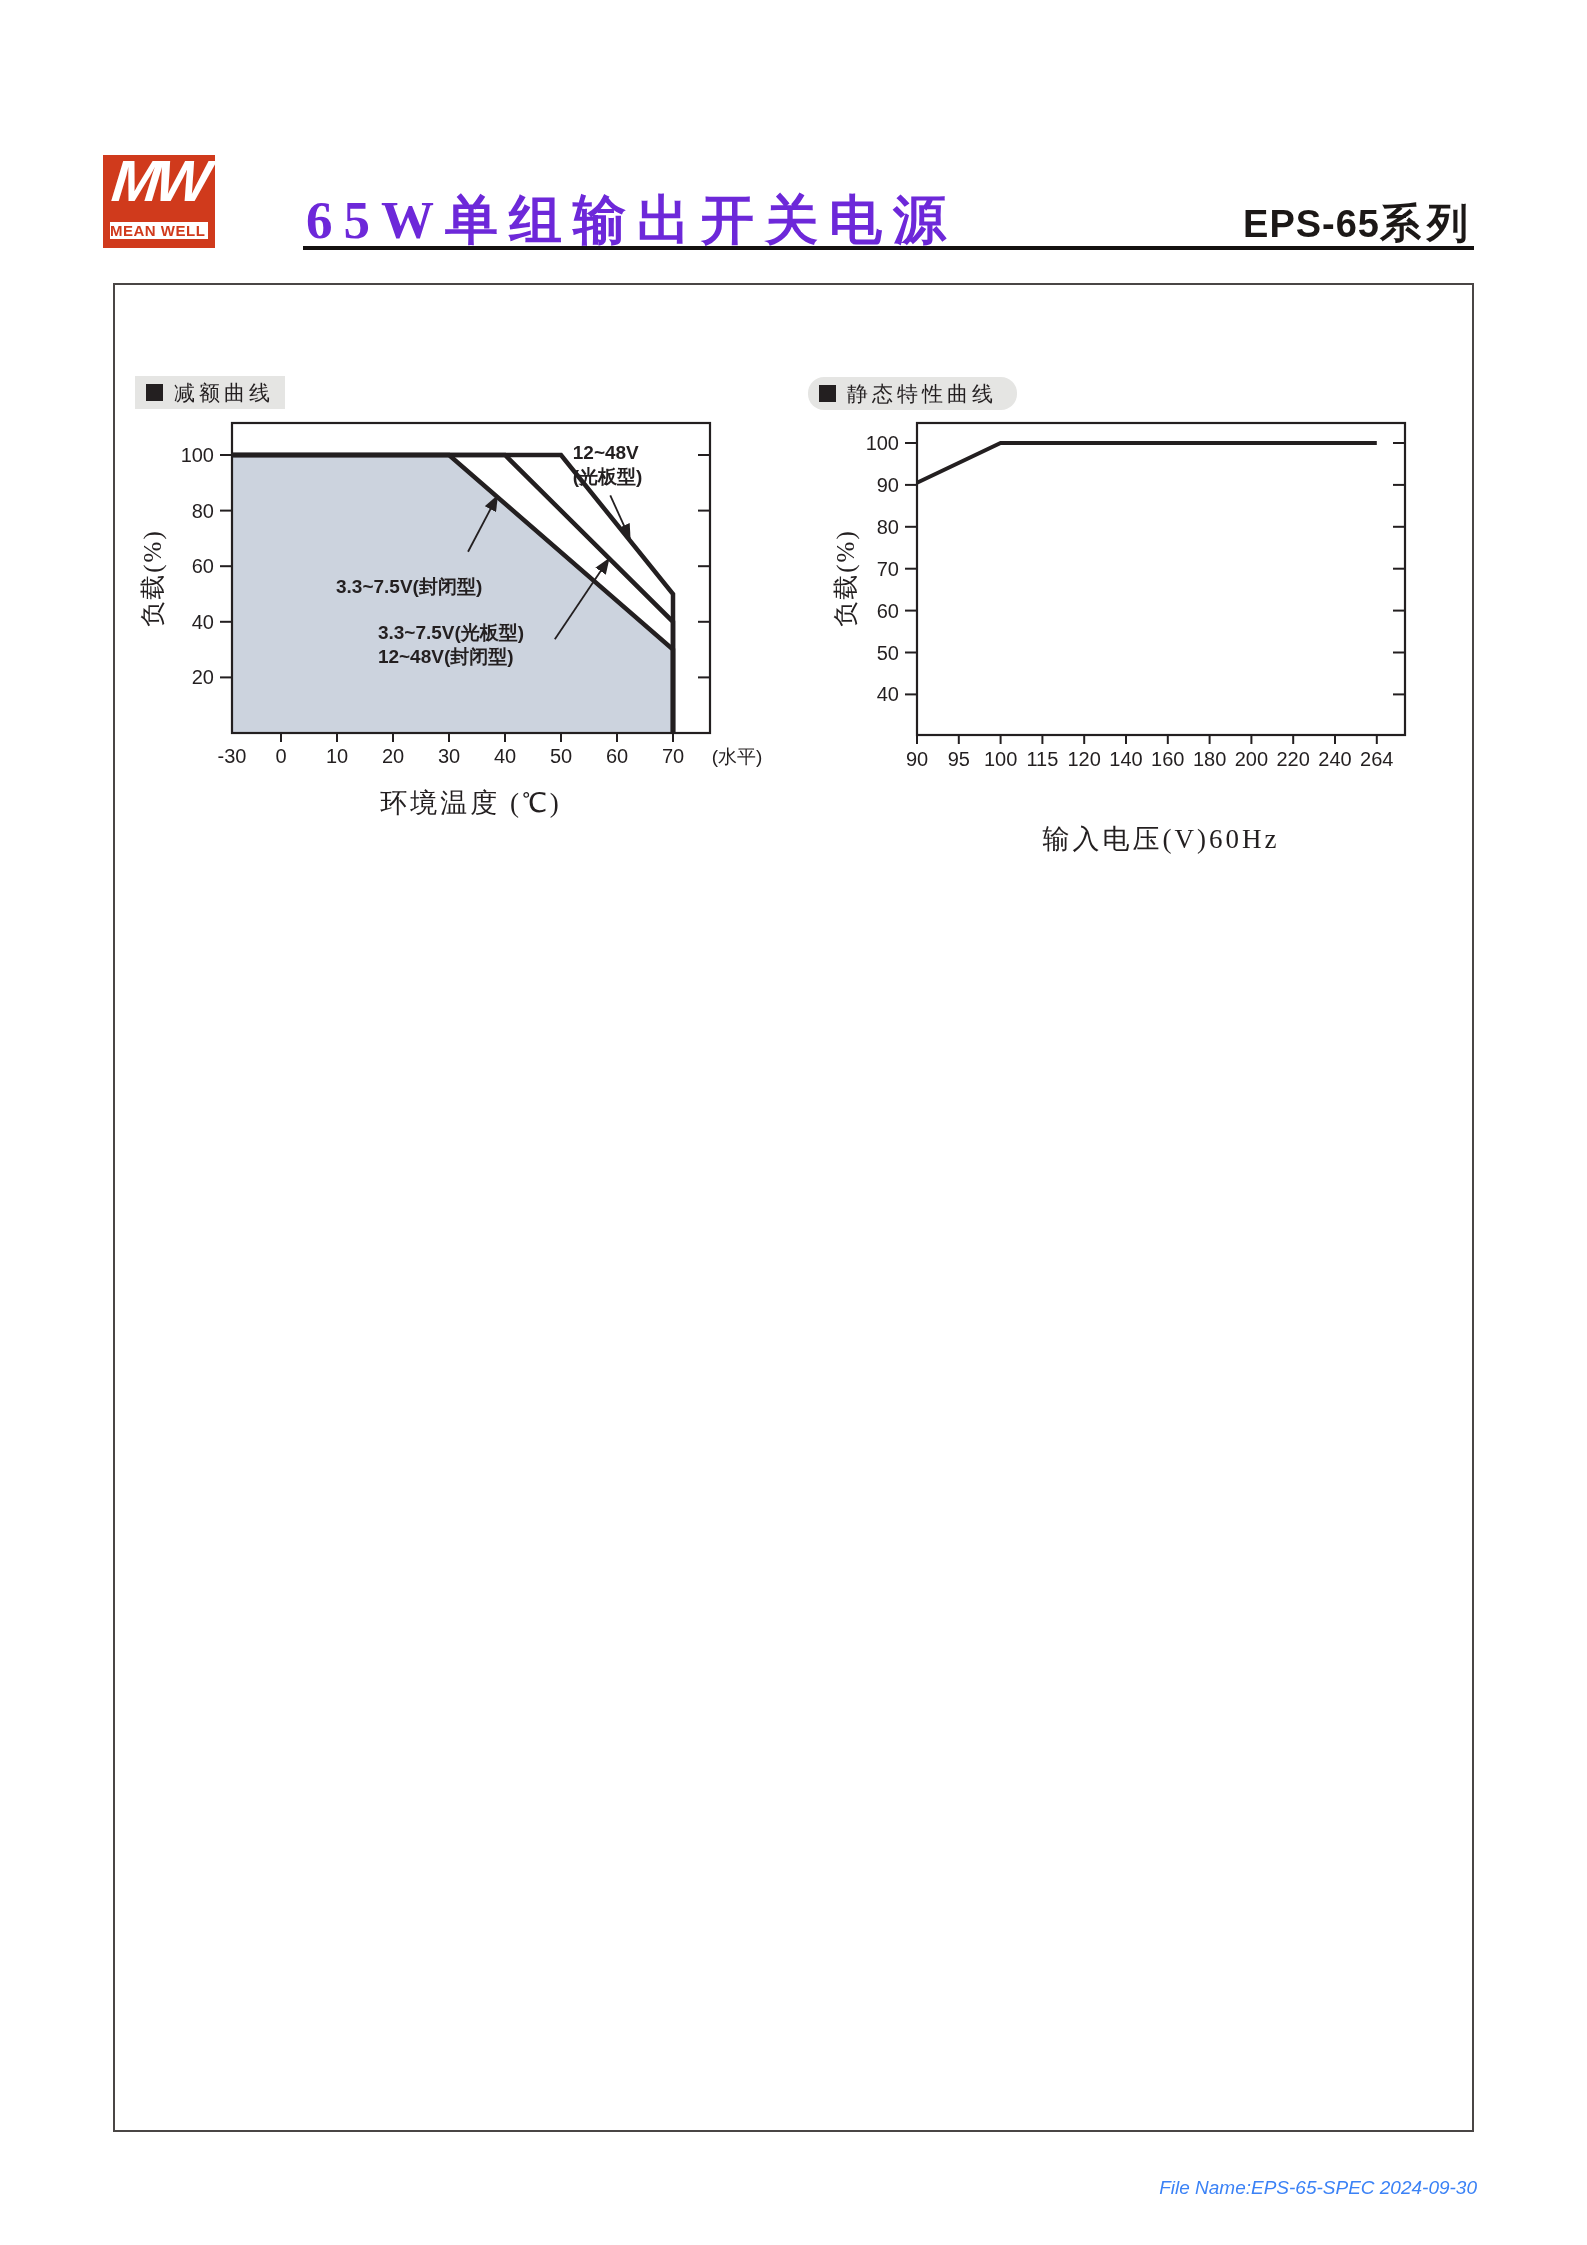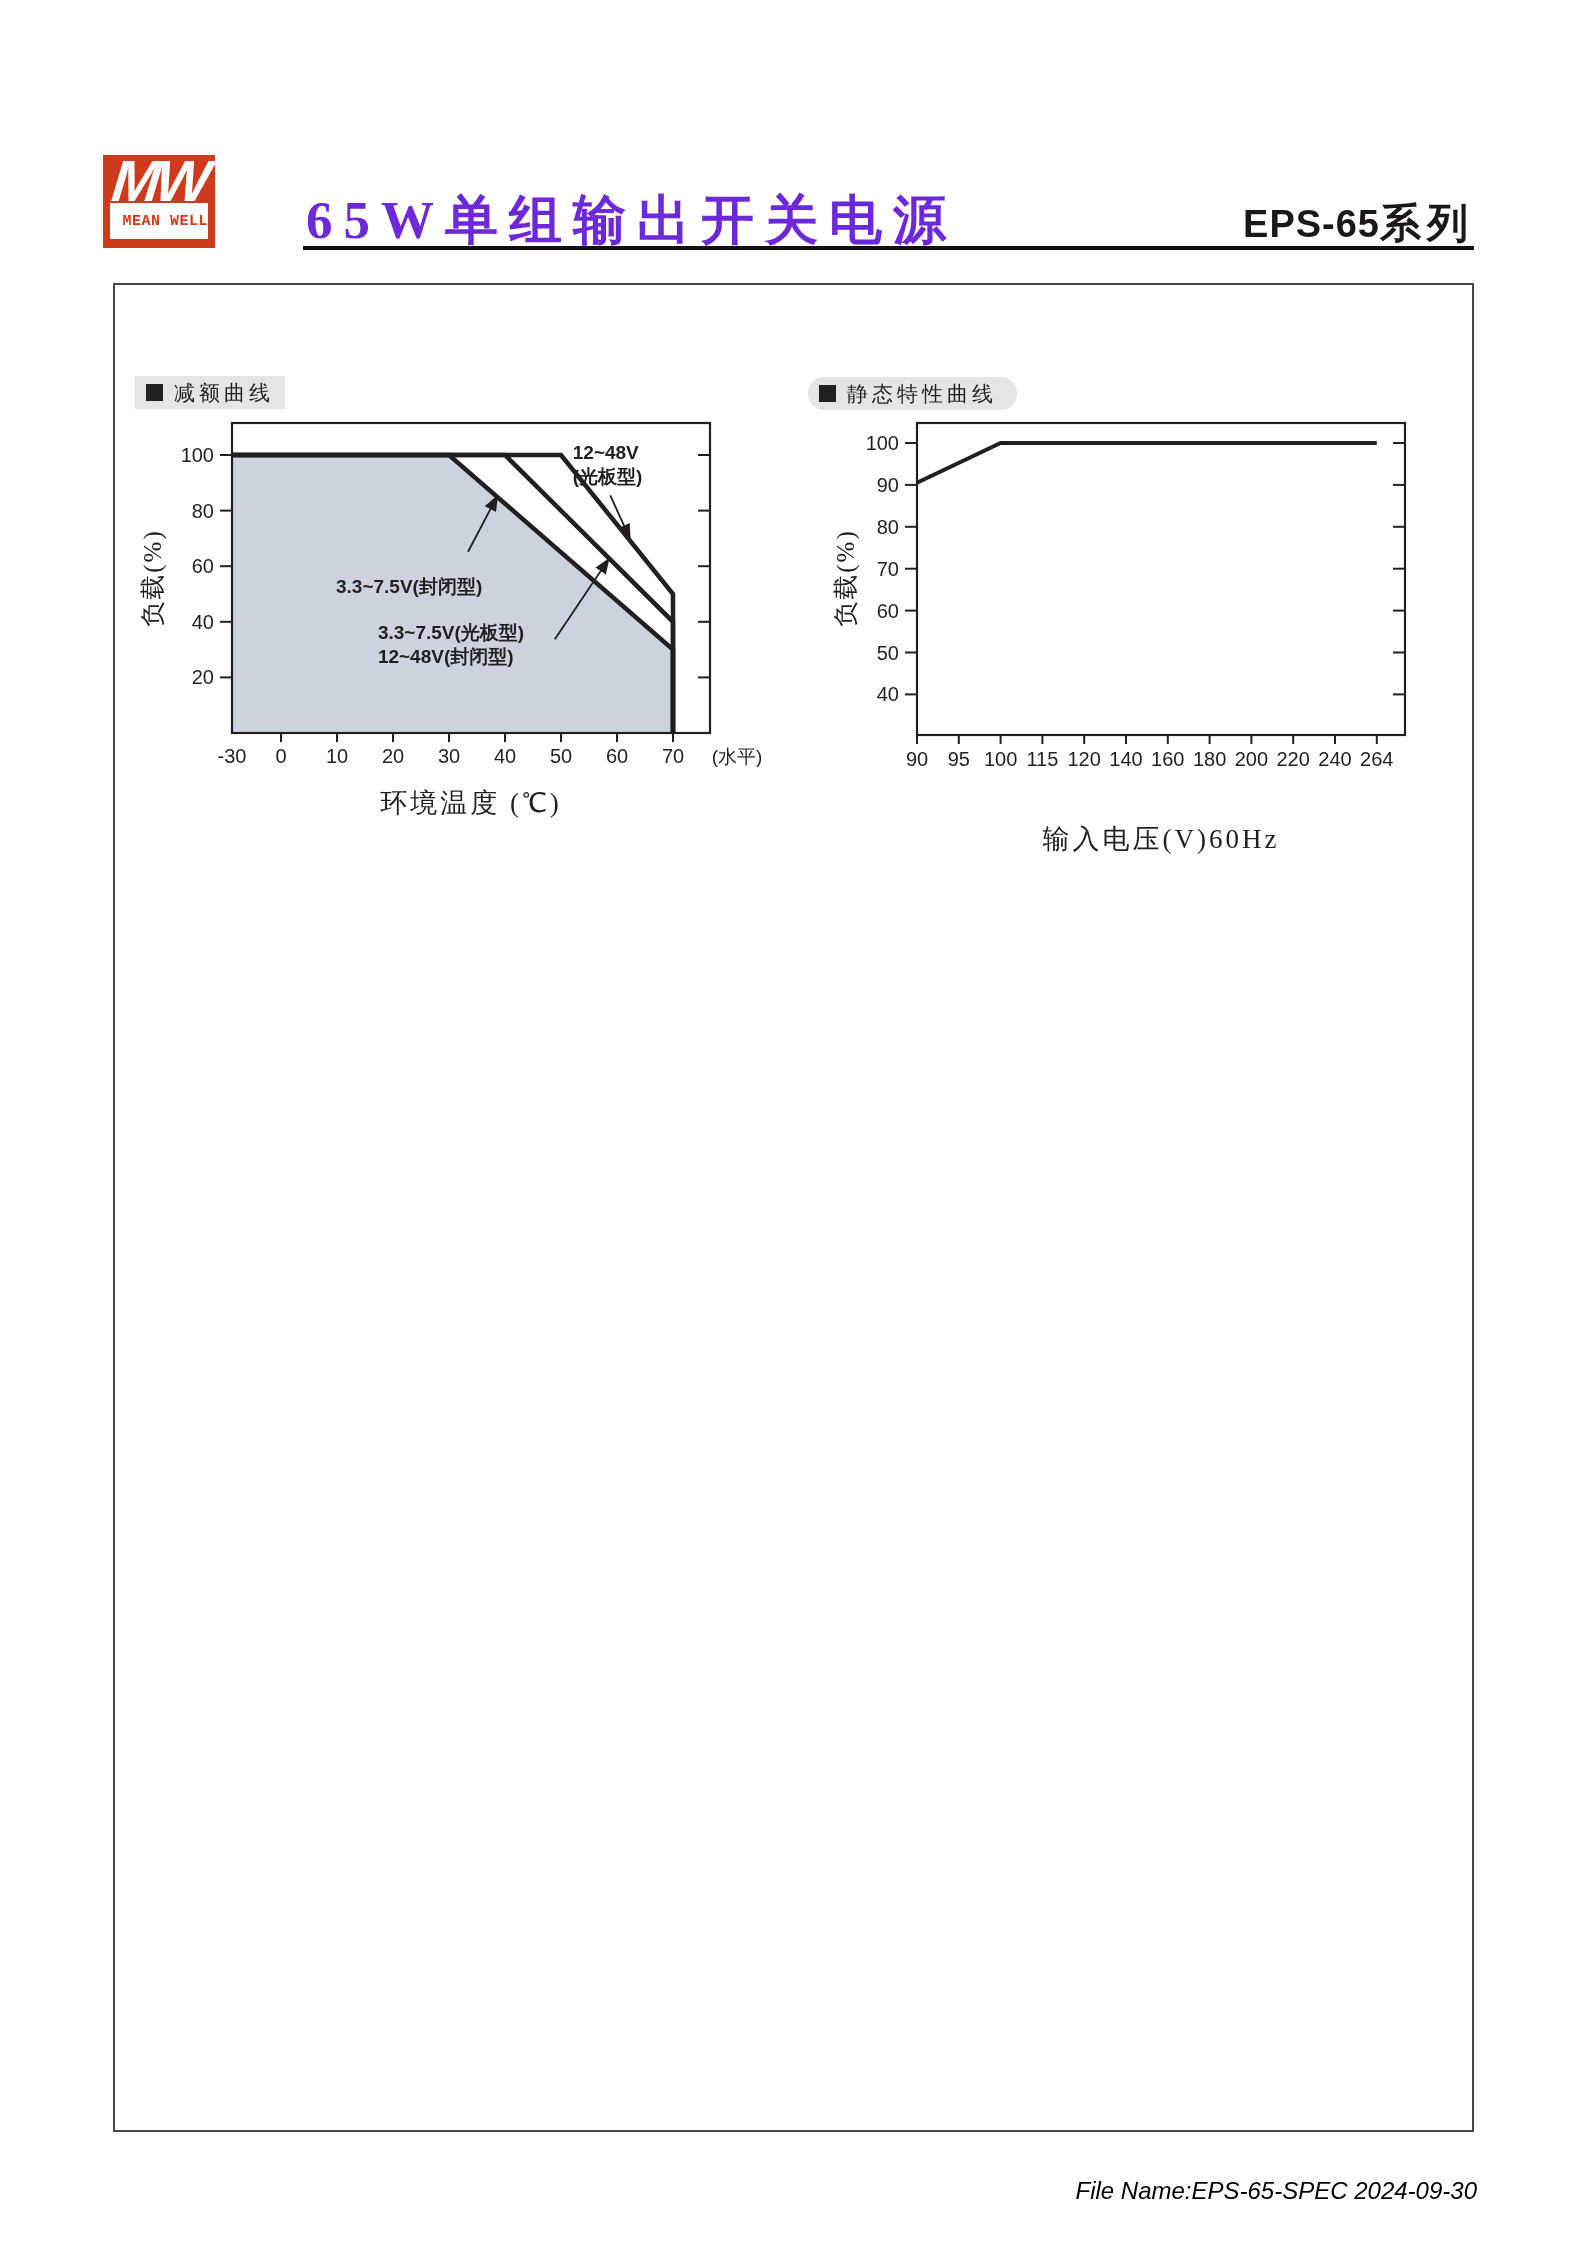--- a/index.html
+++ b/index.html
@@ -6,22 +6,22 @@
   .page {
     position:relative; width:1587px; height:2245px; background:#ffffff;
     font-family:"Liberation Sans", sans-serif; color:#231f20; overflow:hidden;
   }
   
   .logo { position:absolute; left:103px; top:155px; width:112px; height:93px;
           background:#d03a1c; overflow:hidden; }
   .logo-mark { position:absolute; left:0; right:0; top:-8px; text-align:center;
                color:#ffffff; font-weight:bold; font-style:italic; font-size:58px;
                letter-spacing:-5px; transform:skewX(-6deg); }
-  .logo-band { position:absolute; left:7px; right:7px; bottom:9px; height:36px;
-               background:#ffffff; display:flex; align-items:center; justify-content:flex-end;font-family:Liberation Mono, monospace; }
+  .logo-band { position:absolute; left:7px; right:7px; bottom:9px; height:17px;
+               background:#ffffff; display:flex; align-items:center; justify-content:flex-start; }
   .logo-brand { color:#d03a1c; font-weight:bold; font-size:15px; letter-spacing:0.5px; white-space:nowrap; }
   .doc-title { position:absolute; left:306px; top:198px; font-size:53px; line-height:44px;
                letter-spacing:11px; font-weight:600; white-space:nowrap;
                font-family:"Liberation Serif", serif; color:#6d28d9; }
   .series-title { position:absolute; right:113px; top:196px; display:flex; align-items:baseline; white-space:nowrap; }
   .series-model { font-size:38px; font-weight:bold; letter-spacing:1px; color:#1c1817; }
   .series-suffix { font-size:41px; font-weight:600; letter-spacing:6px;
                    font-family:"Liberation Serif", serif; color:#1c1817; }
   .title-rule { position:absolute; left:303px; top:246px; width:1171px; height:4px; background:#141110; }
   
@@ -38,22 +38,22 @@
   .ylabel { position:absolute; font-size:25px; letter-spacing:2px; white-space:nowrap;
             transform:translate(-50%,-50%) rotate(-90deg);
             font-family:"Liberation Serif", serif; }
   .xlabel { position:absolute; width:300px; text-align:center; font-size:27px;
             letter-spacing:3px; white-space:nowrap; font-family:"Liberation Serif", serif; }
   .ann { position:absolute; font-size:19px; font-weight:600; line-height:24px;
          white-space:nowrap; color:#231f20; }
   .charts { position:absolute; left:0; top:0; width:1587px; height:2245px; }
   svg text { font-family:"Liberation Sans", sans-serif; fill:#231f20; }
   
-  .footer-note { position:absolute; right:110px; top:2177px; font-size:24px;
-                 font-style:italic; color:#000000; white-space:nowrap; }
+  .footer-note { position:absolute; right:110px; top:2177px; font-size:19px;
+                 font-style:italic; color:#3b82f6; white-space:nowrap; }
 </style>
 </head>
 <body>
 
 <div class="page">
 
   <div class="logo">
     <div class="logo-mark">MW</div>
     <div class="logo-band">
       <span class="logo-brand">MEAN WELL</span>

